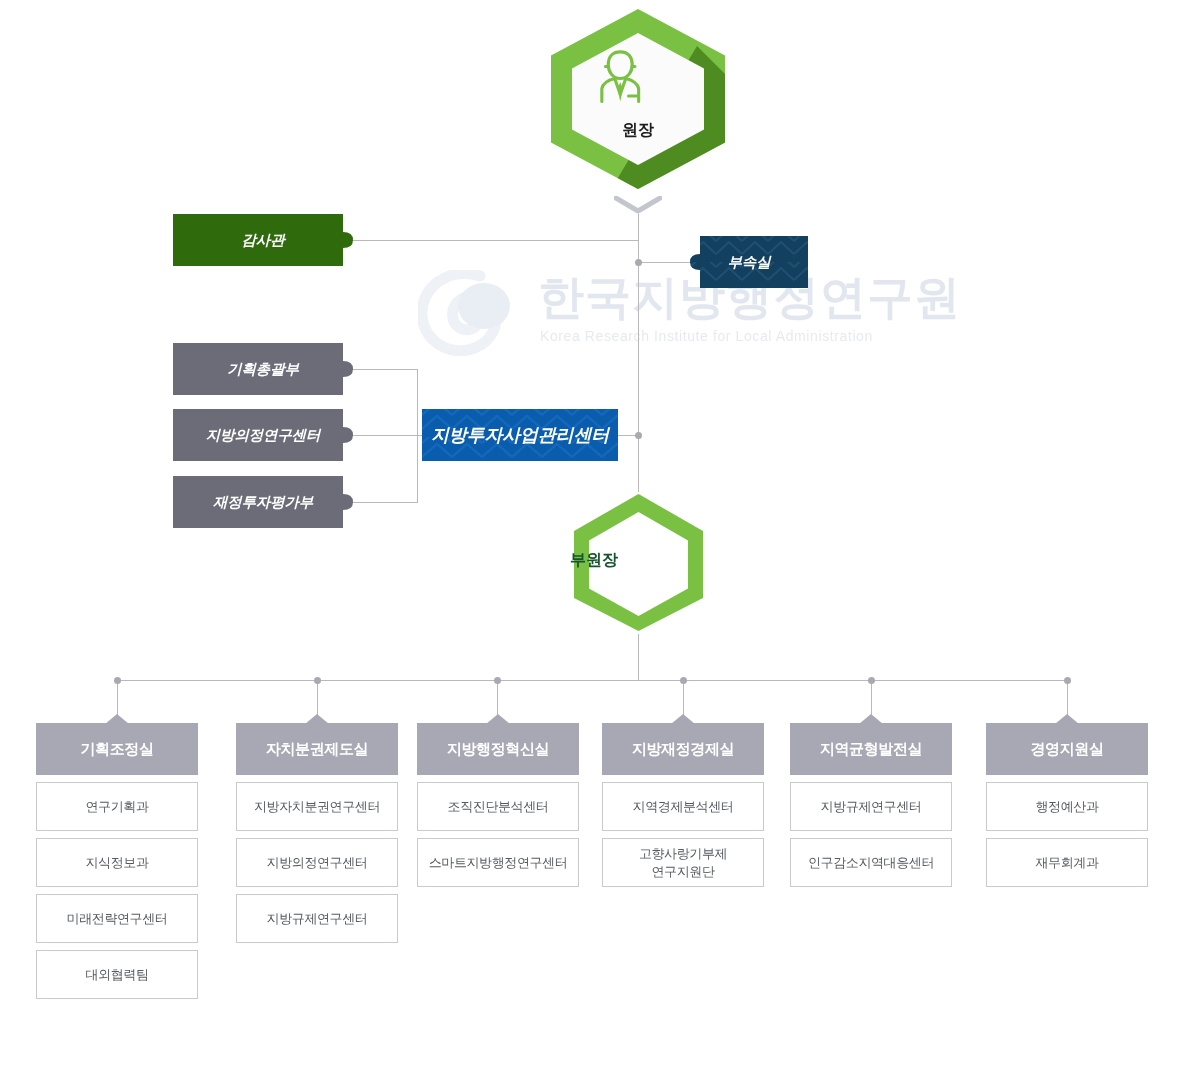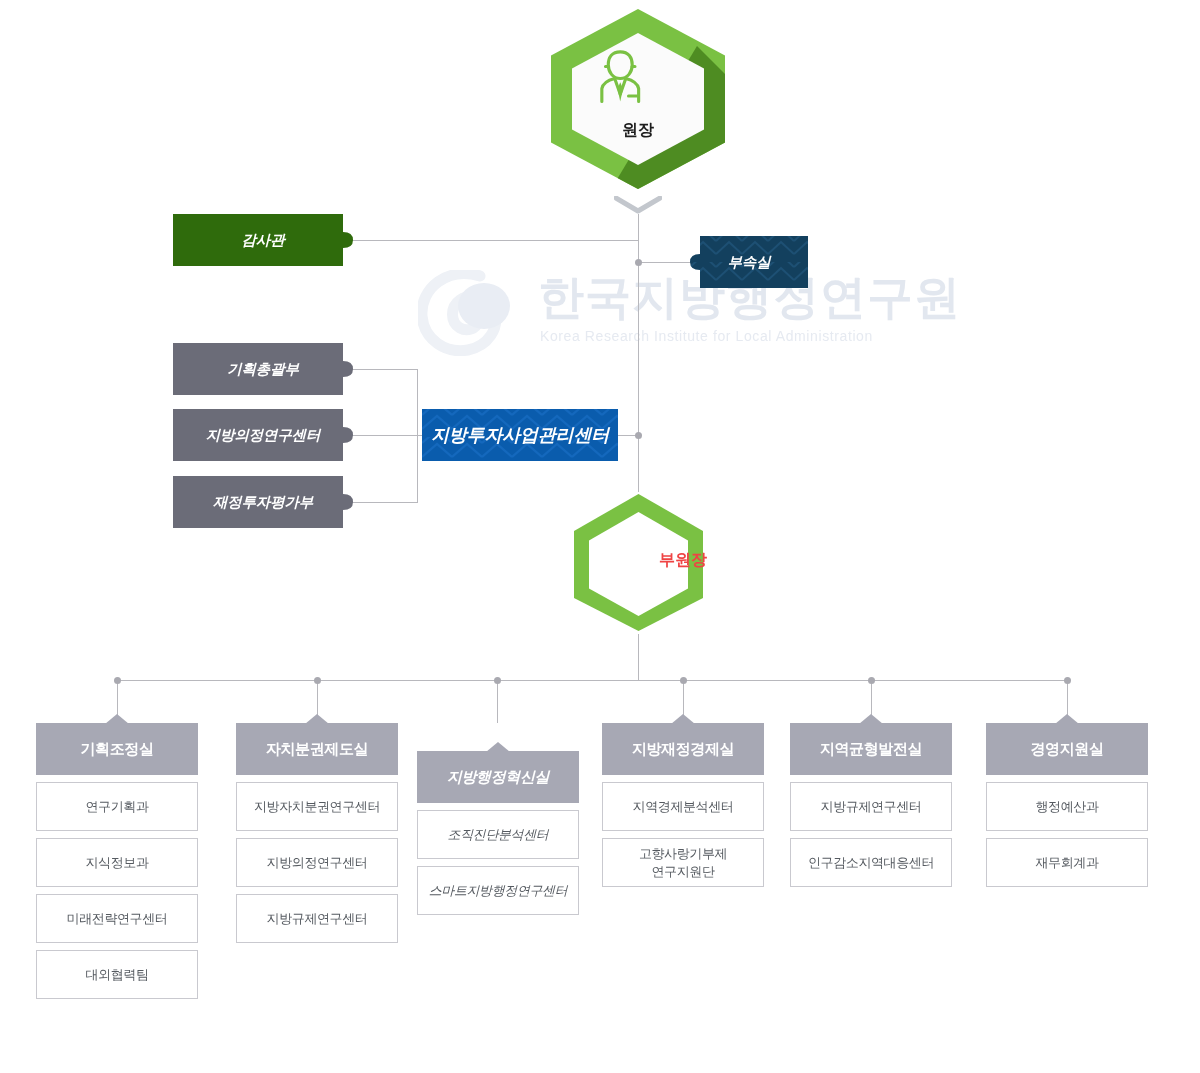--- a/index.html
+++ b/index.html
@@ -74,24 +74,24 @@
   
   .hex-sub {
     position: absolute;
     left: 570px; top: 490px;
     width: 137px; height: 145px;
   }
   .hex-sub-label {
     position: absolute;
     left: 570px; top: 550px;
     width: 137px;
-    text-align: right;
+    text-align: left;
     font-size: 16px;
     font-weight: bold;
-    color: #ef4444;
+    color: #14532d;
   }
   .hex-top-label {
     position: absolute;
     left: 547px; top: 120px;
     width: 182px;
     text-align: center;
     font-size: 16px;
     font-weight: bold;
     color: #1d1d1d;
   }
@@ -329,21 +329,21 @@
         <span>지방자치분권연구센터</span>
       </div>
     <div class="dept-item">
         <span>지방의정연구센터</span>
       </div>
     <div class="dept-item">
         <span>지방규제연구센터</span>
       </div>
   </div>
 
-  <div class="dept-col" style="left:417px; top:751px;font-style:italic;">
+  <div class="dept-col" style="left:417px; top:723px;">
     <div class="dept-head">
       <svg class="tab" viewBox="0 0 24 10">
         <path d="M12 0 L24 10 H0 Z" fill="#a7a8b4"></path>
       </svg>
       <span>지방행정혁신실</span>
     </div>
     <div class="dept-item">
         <span>조직진단분석센터</span>
       </div>
     <div class="dept-item">

